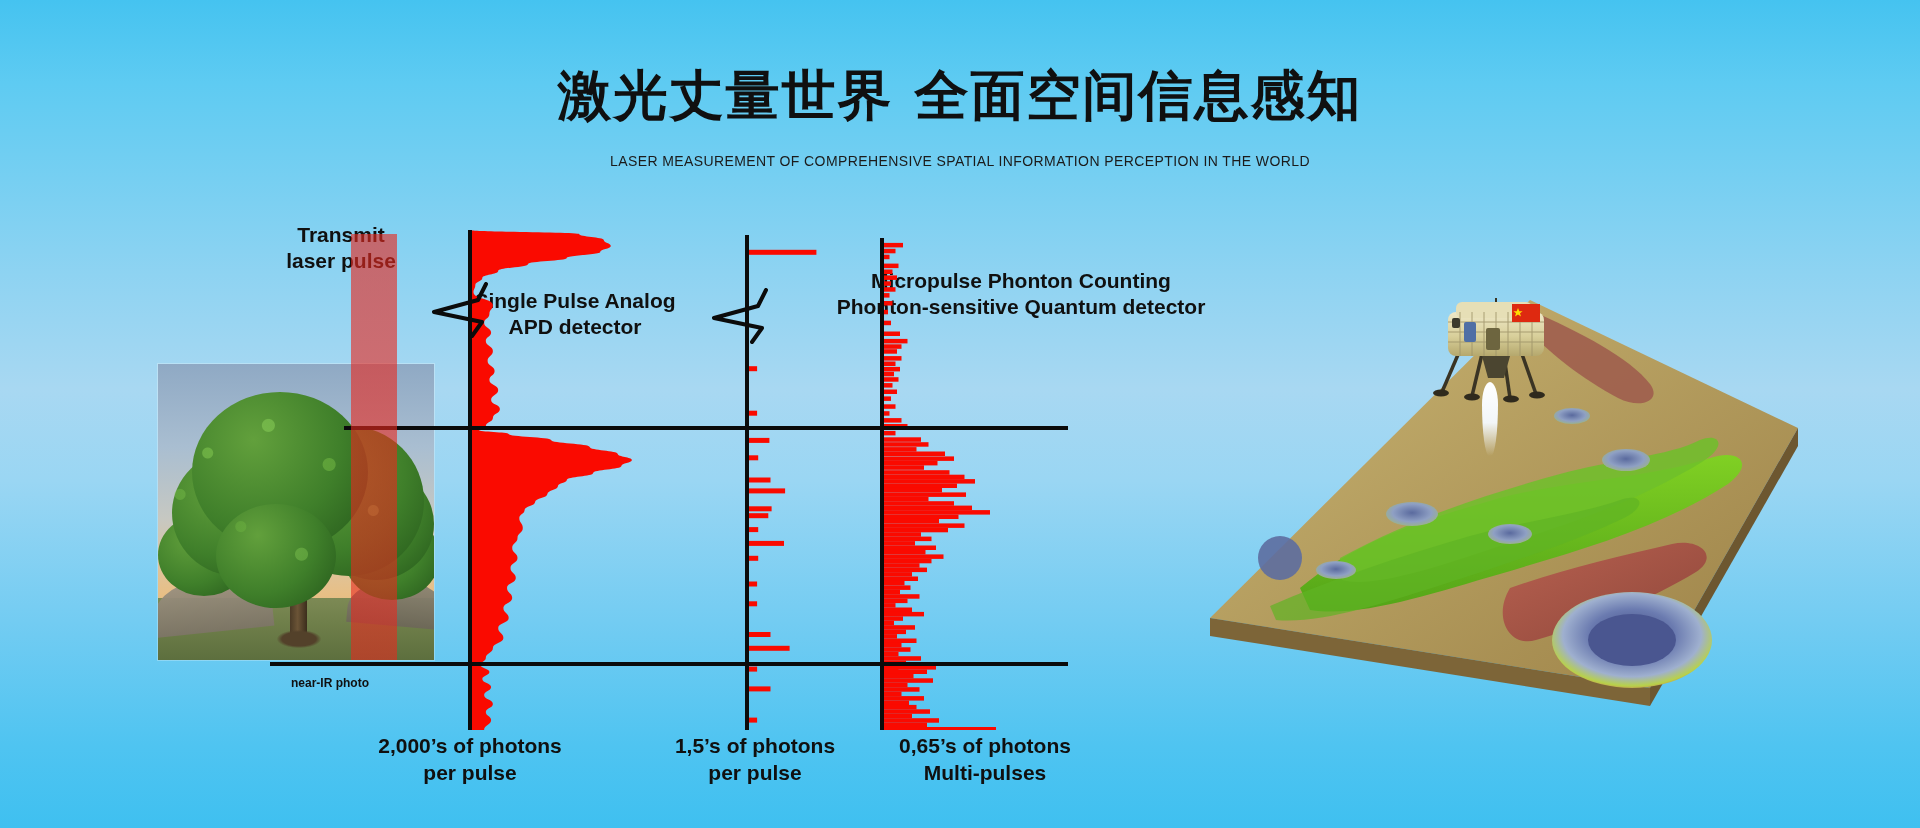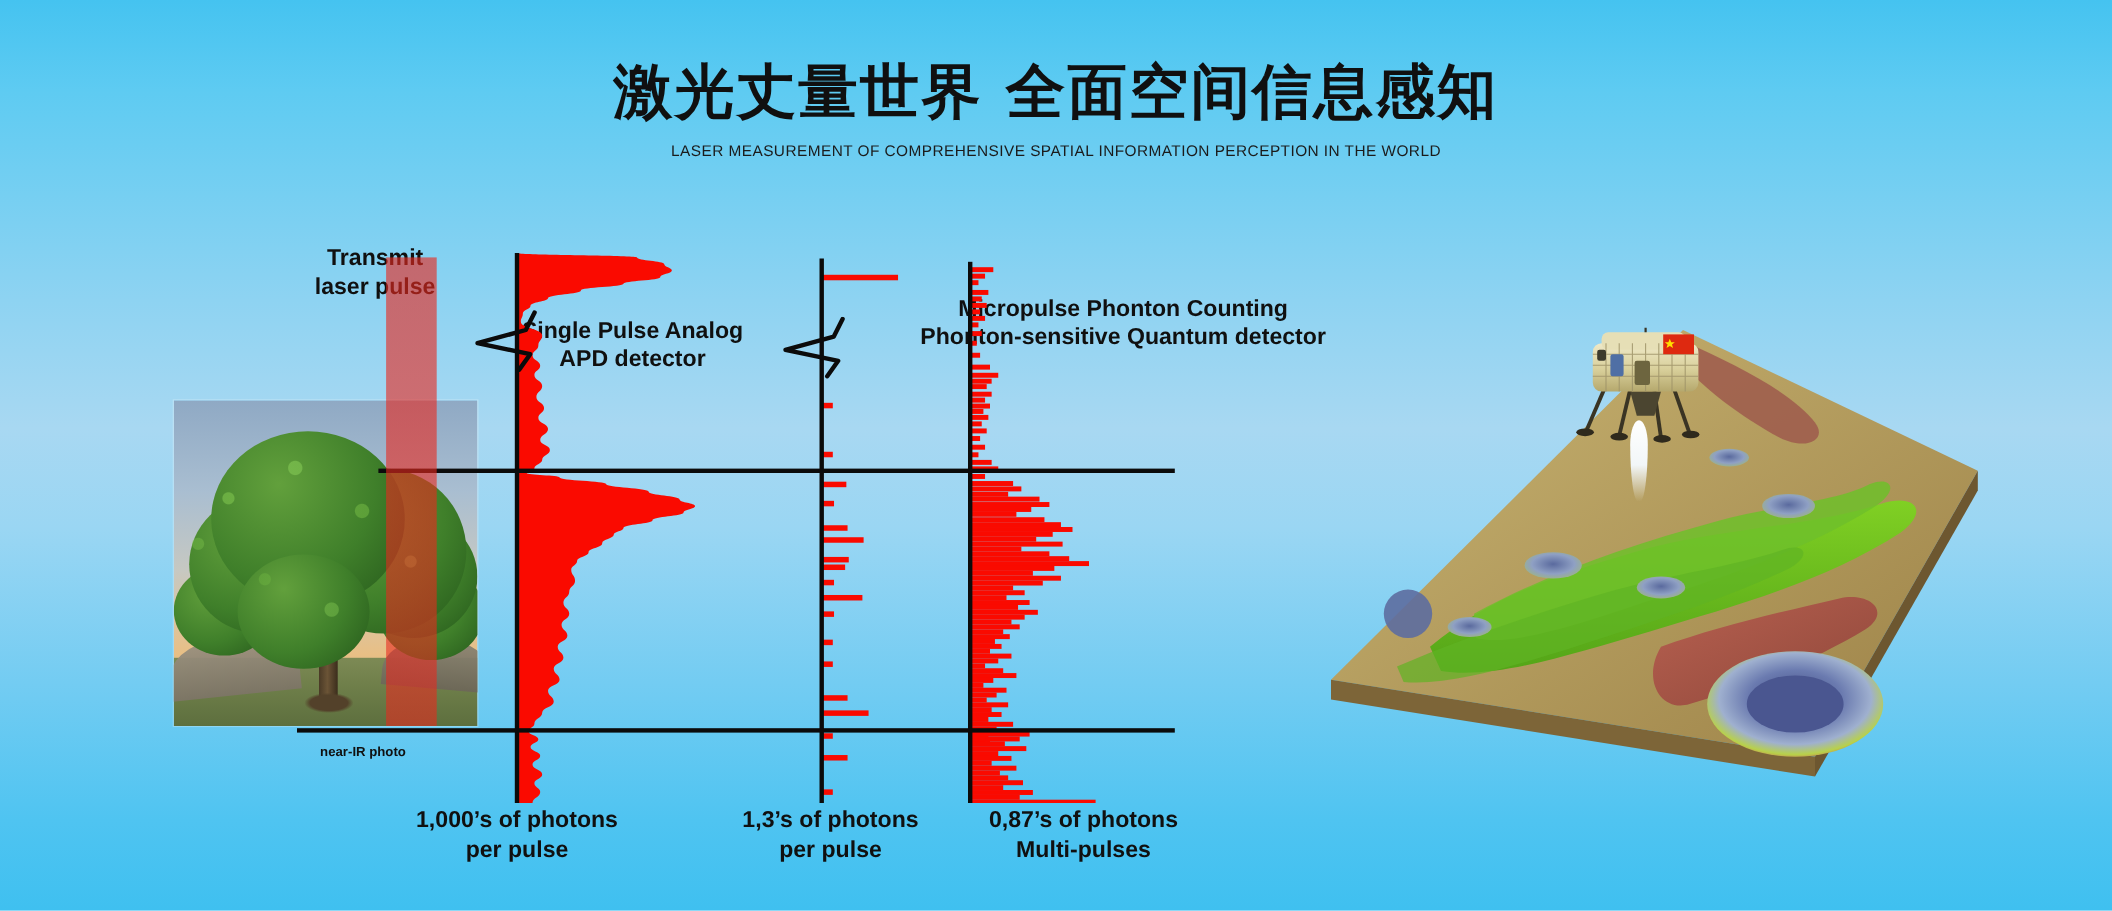--- a/index.html
+++ b/index.html
@@ -28,21 +28,21 @@
   }
 
   
   #header {
     position: absolute;
     left: 0; top: 0;
     width: 1920px;
     text-align: center;
   }
   #title-cn {
-    margin: 0;
+    margin: 12px;
     padding-top: 54px;
     font-size: 54px;
     font-weight: 700;
     letter-spacing: 2px;
     color: #101010;
     font-family: "DejaVu Sans", "Liberation Sans", sans-serif;
     line-height: 1.1;
   }
   #title-en {
     margin: 0;
@@ -255,25 +255,25 @@
 laser pulse</div>
 
   <div class="blk-label" id="label-single-pulse">Single Pulse Analog
 APD detector</div>
 
   <div class="blk-label" id="label-micropulse">Micropulse Phonton Counting
 Phonton-sensitive Quantum detector</div>
 
   <div class="blk-label" id="label-nearir">near-IR photo</div>
 
-  <div class="foot-label" id="foot-1">1,000’s of photons
+  <div class="foot-label" id="foot-1">2,000’s of photons
 per pulse</div>
-  <div class="foot-label" id="foot-2">1,3’s of photons
+  <div class="foot-label" id="foot-2">1,5’s of photons
 per pulse</div>
-  <div class="foot-label" id="foot-3">0,87’s of photons
+  <div class="foot-label" id="foot-3">0,65’s of photons
 Multi-pulses</div>
 
   <div class="axis" id="axis-1"></div>
   <div class="axis" id="axis-2"></div>
   <div class="axis" id="axis-3"></div>
 
   <div class="hline" id="hline-top"></div>
   <div class="hline" id="hline-bottom"></div>
 
   <svg class="brk" id="brk-1" width="66" height="58" viewBox="0 0 66 58">

